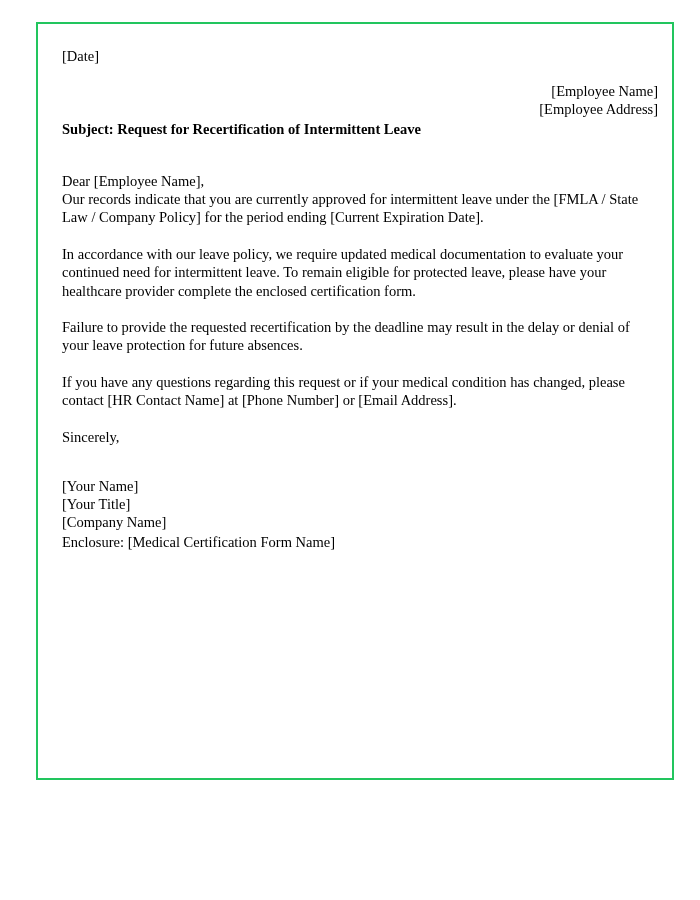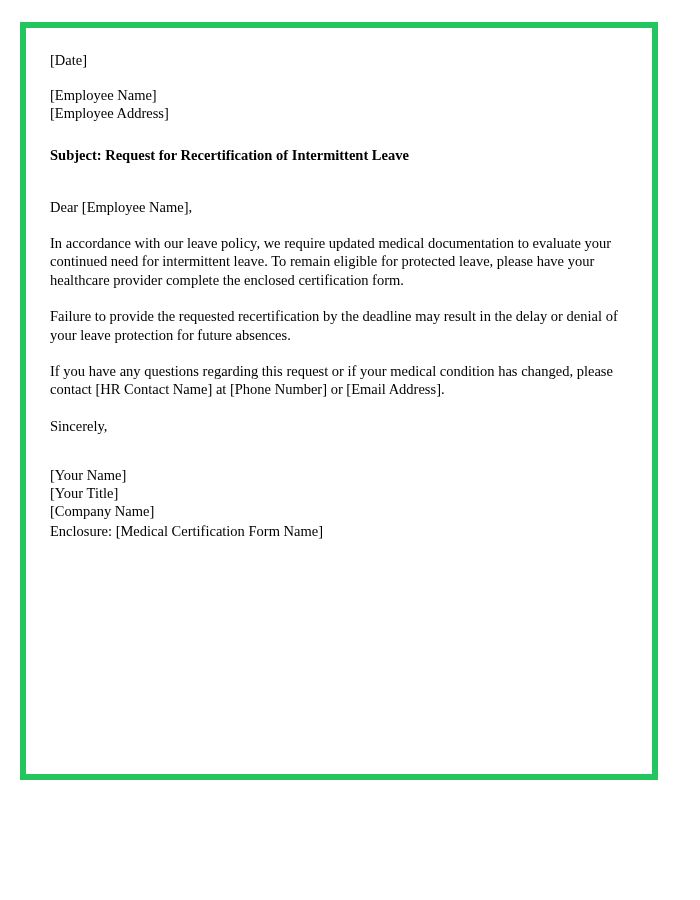--- a/index.html
+++ b/index.html
@@ -10,25 +10,25 @@
   body {
     width: 700px;
     height: 900px;
     font-family: "Liberation Serif", "DejaVu Serif", serif;
     color: #000000;
     overflow: hidden;
   }
 
   .page {
     position: absolute;
-    left: 20px;
+    left: 36px;
     top: 22px;
     width: 638px;
     height: 758px;
-    border: 6px solid #22c55e;
+    border: 2px solid #22c55e;
     box-sizing: border-box;
     background: #ffffff;
   }
 
   .letter {
     position: absolute;
     left: 24px;
     top: 23px;
     width: 596px;
   }
@@ -39,23 +39,23 @@
     color: #000000;
     white-space: pre-wrap;
   }
 
   .block {
     margin: 0;
   }
 
   
   .gap-date      { margin-bottom: 17px; }
-  .gap-recipient { margin-bottom: 24px; }
+  .gap-recipient { margin-bottom: 2px; text-align: right; }
   .gap-subject   { margin-bottom: 34px; }
-  .gap-salut     { margin-bottom: 18px; }
+  .gap-salut     { }
   .gap-para      { margin-bottom: 18px; }
   .gap-closing   { margin-bottom: 31px; }
   .gap-signature { margin-bottom: 2px; }
 
   .subject {
     font-weight: bold;
     font-size: 14.5px;
     line-height: 18px;
   }
 
@@ -81,20 +81,21 @@
     </div>
 
     <div class="block gap-subject">
       <div class="line subject">Subject: Request for Recertification of Intermittent Leave</div>
     </div>
 
     <div class="block gap-salut">
       <div class="line">Dear [Employee Name],</div>
     </div>
 
+    <div class="block gap-para para">Our records indicate that you are currently approved for intermittent leave under the [FMLA / State Law / Company Policy] for the period ending [Current Expiration Date].</div>
     <div class="block gap-para para">In accordance with our leave policy, we require updated medical documentation to evaluate your continued need for intermittent leave. To remain eligible for protected leave, please have your healthcare provider complete the enclosed certification form.</div>
     <div class="block gap-para para">Failure to provide the requested recertification by the deadline may result in the delay or denial of your leave protection for future absences.</div>
     <div class="block gap-para para">If you have any questions regarding this request or if your medical condition has changed, please contact [HR Contact Name] at [Phone Number] or [Email Address].</div>
 
     <div class="block gap-closing">
       <div class="line">Sincerely,</div>
     </div>
 
     <div class="block gap-signature">
       <div class="line">[Your Name]</div>

